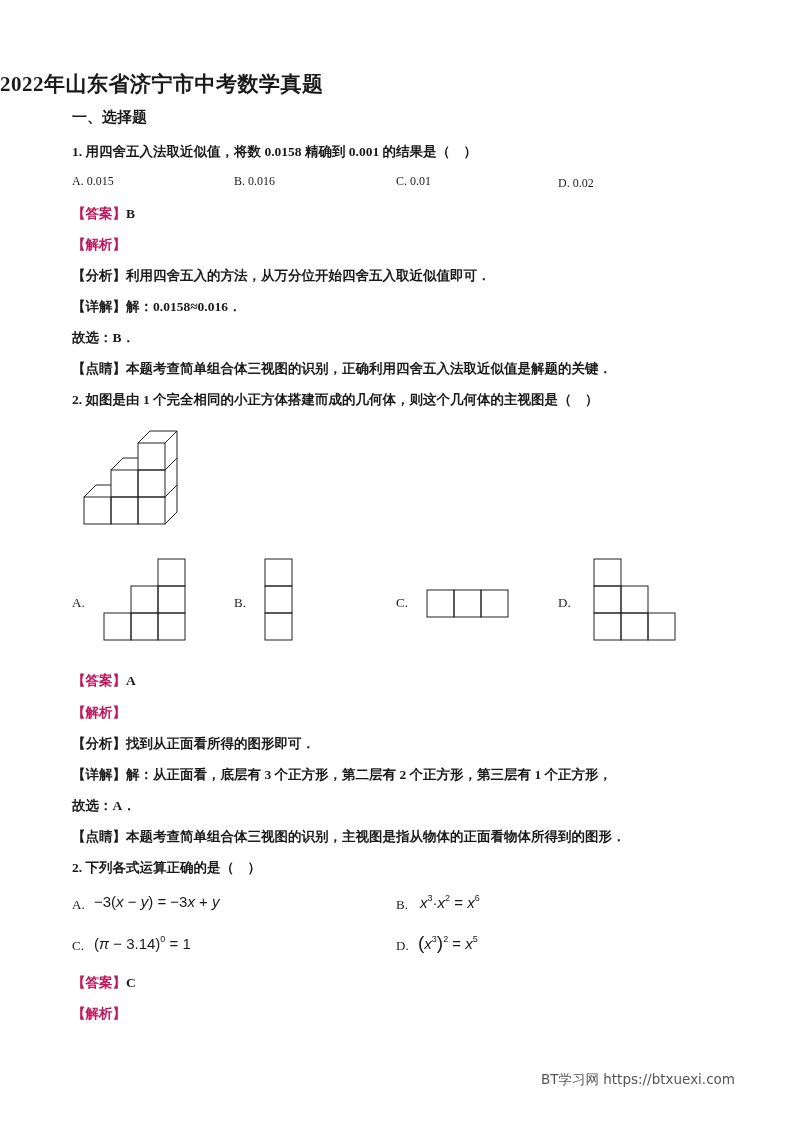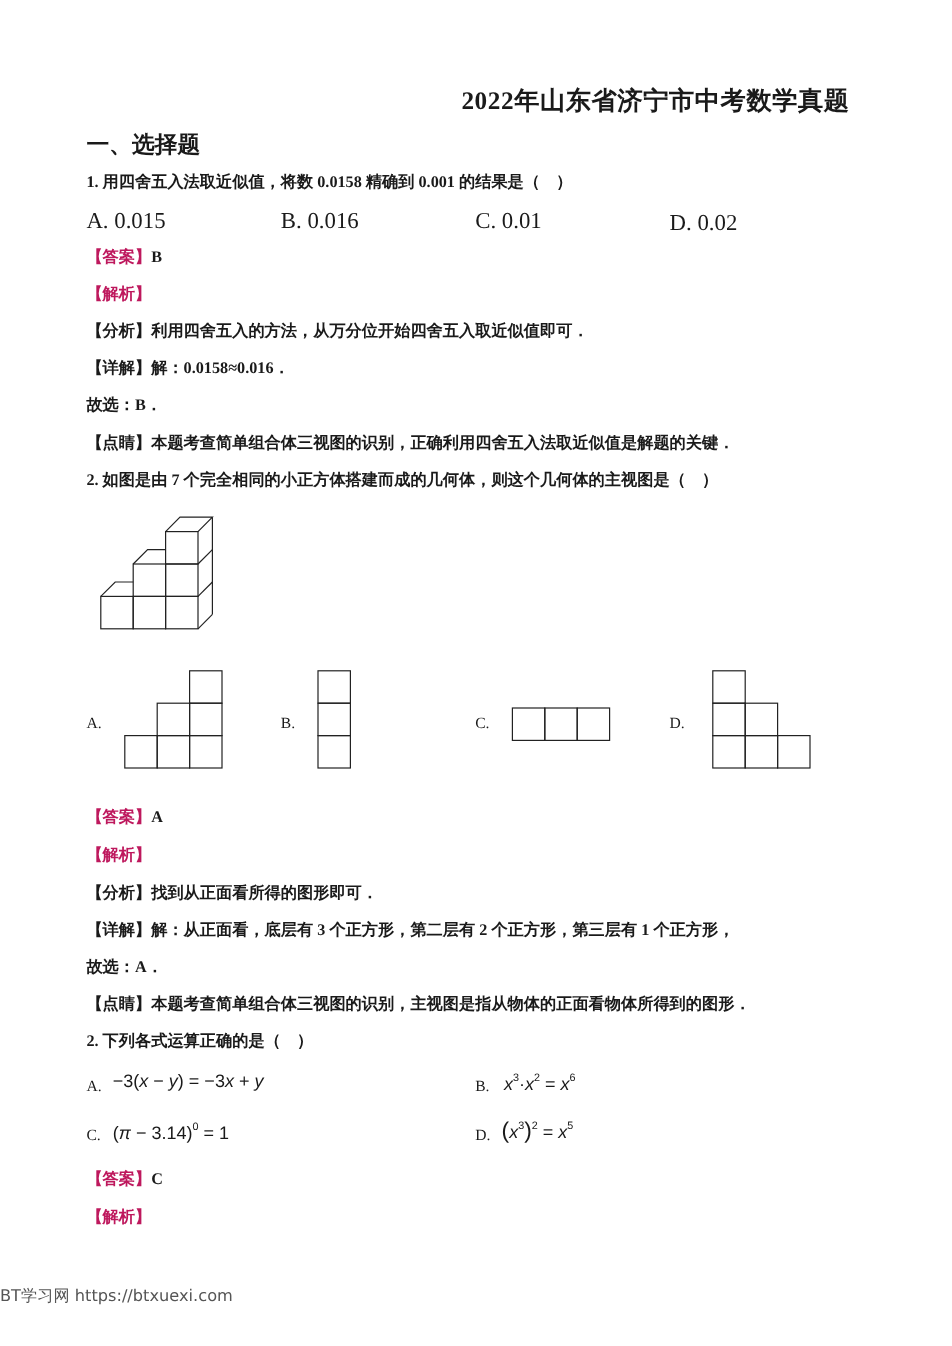--- a/index.html
+++ b/index.html
@@ -1,28 +1,28 @@
 <!DOCTYPE html>
 <html><head>
 <meta charset="utf-8">
 <style>
   html, body { margin: 0; padding: 0; background: #ffffff; }
   body { width: 793px; height: 1122px; position: relative; overflow: hidden;
          font-family: "Liberation Serif", "DejaVu Serif", serif; color: #1a1a1a; }
   .abs { position: absolute; white-space: nowrap; }
-  .title { left: 0; width: 688px; top: 70px; text-align: right; font-size: 21px; font-weight: bold; letter-spacing: 0.5px; padding-left: 20px; }
-  .section { left: 72px; top: 108px; font-size: 19px; font-weight: bold; }
+  .title { left: 0; width: 688px; top: 70px; text-align: left; font-size: 21px; font-weight: bold; letter-spacing: 0.5px; }
+  .section { left: 72px; top: 108px; font-size: 15px; font-weight: bold; }
   .line { font-size: 13.5px; left: 72px; font-weight: bold; }
   .blue { color: #be185d; }
-  .opt { font-size: 19px; }
+  .opt { font-size: 12px; }
   .optlbl { font-size: 13px; }
   .math { font-family: Liberation Sans, sans-serif; font-size: 15px; }
   .math i { font-style: italic; }
   .math sup { font-size: 9px; vertical-align: 7px; }
-  .footer { left: 0; width: 735px; top: 1071px; text-align: left; font-family: "DejaVu Sans", "Liberation Sans", sans-serif; font-size: 13.5px; color: #555; }
+  .footer { left: 0; width: 735px; top: 1071px; text-align: right; font-family: "DejaVu Sans", "Liberation Sans", sans-serif; font-size: 13.5px; color: #555; }
   svg { position: absolute; overflow: visible; }
   svg line, svg rect, svg polyline, svg path { stroke: #222; stroke-width: 1; fill: none; }
 </style>
 </head>
 <body>
 
 <div class="abs title">2022年山东省济宁市中考数学真题</div>
 <div class="abs section">一、选择题</div>
 
 <div class="abs line" style="top:143px">1. 用四舍五入法取近似值，将数 0.0158 精确到 0.001 的结果是（　）</div>
@@ -32,21 +32,21 @@
 <div class="abs opt" style="left:558px;top:176px">D. 0.02</div>
 <div class="abs line" style="top:205px">
   <span class="blue">【答案】</span><span>B</span>
 </div>
 <div class="abs line blue" style="top:236px">【解析】</div>
 <div class="abs line" style="top:267px">【分析】利用四舍五入的方法，从万分位开始四舍五入取近似值即可．</div>
 <div class="abs line" style="top:298px">【详解】解：0.0158≈0.016．</div>
 <div class="abs line" style="top:329px">故选：B．</div>
 <div class="abs line" style="top:360px">【点睛】本题考查简单组合体三视图的识别，正确利用四舍五入法取近似值是解题的关键．</div>
 
-<div class="abs line" style="top:391px">2. 如图是由 7 个完全相同的小正方体搭建而成的几何体，则这个几何体的主视图是（　）</div>
+<div class="abs line" style="top:391px">2. 如图是由 1 个完全相同的小正方体搭建而成的几何体，则这个几何体的主视图是（　）</div>
 
 <svg style="left:0;top:0" width="793" height="1122">
 
   <rect x="84" y="497" width="27" height="27"></rect>
   <rect x="111" y="497" width="27" height="27"></rect>
   <rect x="138" y="497" width="27" height="27"></rect>
   <rect x="111" y="470" width="27" height="27"></rect>
   <rect x="138" y="470" width="27" height="27"></rect>
   <rect x="138" y="443" width="27" height="27"></rect>
 

